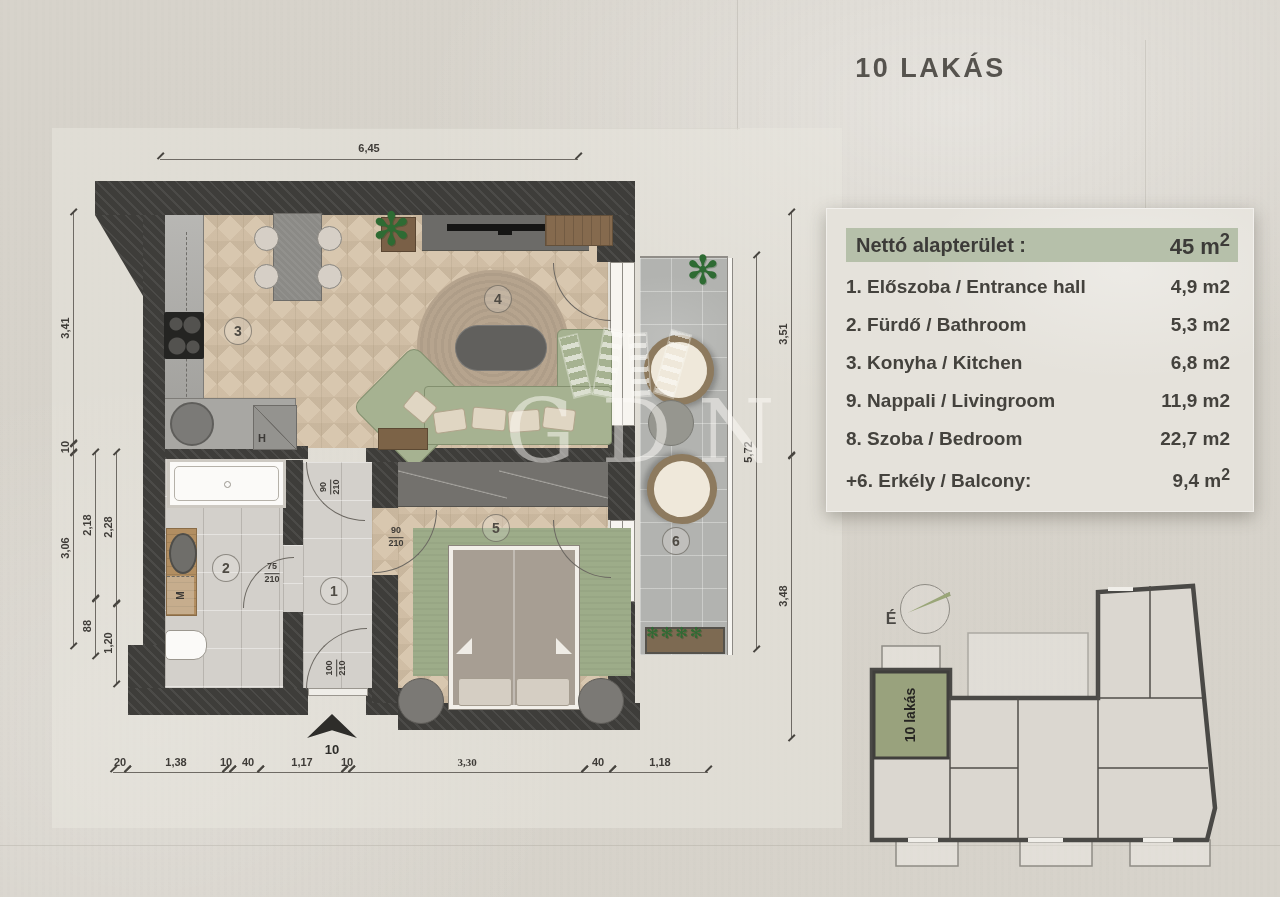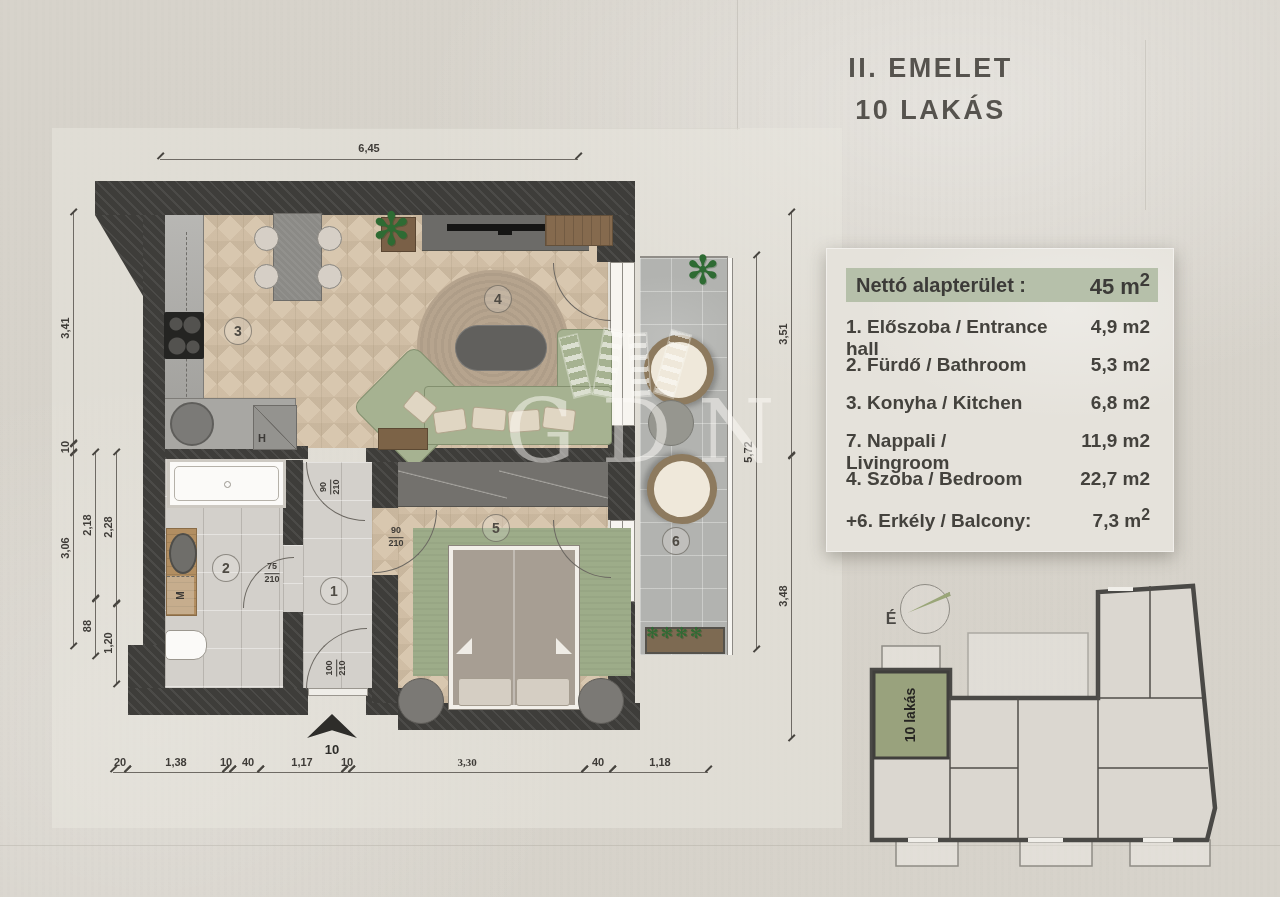--- a/index.html
+++ b/index.html
@@ -50,23 +50,23 @@
   .arc.tl{border-left-width:1.5px;border-top-width:1.5px;border-top-left-radius:100%;}
   .arc.br{border-right-width:1.5px;border-bottom-width:1.5px;border-bottom-right-radius:100%;}
   .glaz{position:absolute;background:#f7f5f0;border:1px solid #8e8b84;box-sizing:border-box;
     background-image:linear-gradient(90deg, transparent 48%, #8e8b84 48%, #8e8b84 52%, transparent 52%);}
   .dl{position:absolute;font:700 9px/1.2 "Liberation Sans",sans-serif;color:#3e3b37;text-align:center;transform:translate(-50%,-50%);}
   .dl .t{border-bottom:1px solid #3e3b37;padding:0 1px 1px;}
   .dl.rot{transform:translate(-50%,-50%) rotate(-90deg);}
   .pil{position:absolute;background:#e0d6c3;border:1px solid #b1a58c;border-radius:3px;}
   .plant{position:absolute;color:#2e6b33;font-family:"DejaVu Sans",sans-serif;line-height:1;text-shadow:1px 1px 0 rgba(25,70,25,.3);}
   .sofa{position:absolute;background:#a6b291;border:1px solid #83906f;}
-  .legend{position:absolute;left:826px;top:208px;width:348px;height:304px;background:#e5e2db;
+  .legend{position:absolute;left:826px;top:208px;width:428px;height:304px;background:#e5e2db;
     box-shadow:0 5px 16px rgba(80,75,66,.38), inset 0 0 0 1px rgba(255,255,255,.45);
-    background-image:radial-gradient(300px 160px at 70% 20%, rgba(255,255,255,.3), transparent 70%);margin-top:40px;}
+    background-image:radial-gradient(300px 160px at 70% 20%, rgba(255,255,255,.3), transparent 70%);}
   .lg-head{position:absolute;left:20px;top:20px;right:16px;height:34px;background:#b6c0aa;display:flex;align-items:center;}
   .lg-head .l{font:700 20px "Liberation Sans",sans-serif;color:#3c3b38;padding-left:10px;flex:1;}
   .lg-head .v{font:700 22px "Liberation Sans",sans-serif;color:#3c3b38;padding-right:8px;}
   .lg-rows{position:absolute;left:20px;top:64px;right:16px;}
   .lg-row{display:flex;align-items:baseline;height:38px;gap:36px;}
   .lg-row .l{flex:1;font:700 19px "Liberation Sans",sans-serif;color:#44423d;}
   .lg-row .v{font:700 19px "Liberation Sans",sans-serif;color:#44423d;padding-right:8px;}
   .lg-row.last{margin-top:4px;}
   .title{position:absolute;left:828px;top:48px;width:205px;text-align:center;
     font:700 27px/1.55 "Liberation Sans",sans-serif;color:#56534e;letter-spacing:2.5px;}
@@ -80,21 +80,20 @@
 
 <div class="canvas">
   <div class="tex"></div>
   <div class="seam" style="left:0;top:845px;width:1280px;height:1px;"></div>
   <div class="seam" style="left:300px;top:128px;width:440px;height:1px;"></div>
   <div class="seam" style="left:737px;top:0;width:1px;height:130px;"></div>
   <div class="seam" style="left:1145px;top:40px;width:1px;height:170px;"></div>
   <div class="abs" style="left:52px;top:128px;width:790px;height:700px;background:rgba(234,231,224,.5);"></div>
 
   <div class="title">
-    <div>II. EMELET</div>
     <div>10 LAKÁS</div>
   </div>
 
   <div class="abs wood" style="left:165px;top:215px;width:443px;height:233px;"></div>
   <div class="abs wood" style="left:398px;top:462px;width:210px;height:241px;"></div>
   <div class="abs wood" style="left:372px;top:508px;width:26px;height:67px;"></div>
   <div class="abs tile" style="left:165px;top:458px;width:118px;height:230px;"></div>
   <div class="abs tile" style="left:303px;top:462px;width:69px;height:226px;"></div>
   <div class="abs tile" style="left:283px;top:545px;width:20px;height:67px;"></div>
   <div class="abs conc" style="left:640px;top:258px;width:88px;height:397px;"></div>
@@ -274,30 +273,30 @@
         </div>
       <div class="lg-row">
           <span class="l">2. Fürdő / Bathroom</span>
           <span class="v"><span>5,3 m2</span><sup></sup></span>
         </div>
       <div class="lg-row">
           <span class="l">3. Konyha / Kitchen</span>
           <span class="v"><span>6,8 m2</span><sup></sup></span>
         </div>
       <div class="lg-row">
-          <span class="l">7. Nappali / Livingroom</span>
+          <span class="l">9. Nappali / Livingroom</span>
           <span class="v"><span>11,9 m2</span><sup></sup></span>
         </div>
       <div class="lg-row">
-          <span class="l">4. Szoba / Bedroom</span>
+          <span class="l">8. Szoba / Bedroom</span>
           <span class="v"><span>22,7 m2</span><sup></sup></span>
         </div>
       <div class="lg-row last">
           <span class="l">+6. Erkély / Balcony:</span>
-          <span class="v"><span>7,3 m</span><sup>2</sup></span>
+          <span class="v"><span>9,4 m</span><sup>2</sup></span>
         </div>
     </div>
   </div>
 
   <svg class="abs" style="left:868px;top:578px;" width="352" height="300" viewBox="0 0 352 300">
     <rect x="100" y="55" width="120" height="65" fill="rgba(238,236,231,.45)" stroke="#aca9a2" stroke-width="1.5"></rect>
     <rect x="14" y="68" width="58" height="24" fill="rgba(244,242,238,.4)" stroke="#8f8c85" stroke-width="1.5"></rect>
     <rect x="28" y="262" width="62" height="26" fill="rgba(244,242,238,.4)" stroke="#8f8c85" stroke-width="1.5"></rect>
     <rect x="152" y="262" width="72" height="26" fill="rgba(244,242,238,.4)" stroke="#8f8c85" stroke-width="1.5"></rect>
     <rect x="262" y="262" width="80" height="26" fill="rgba(244,242,238,.4)" stroke="#8f8c85" stroke-width="1.5"></rect>

